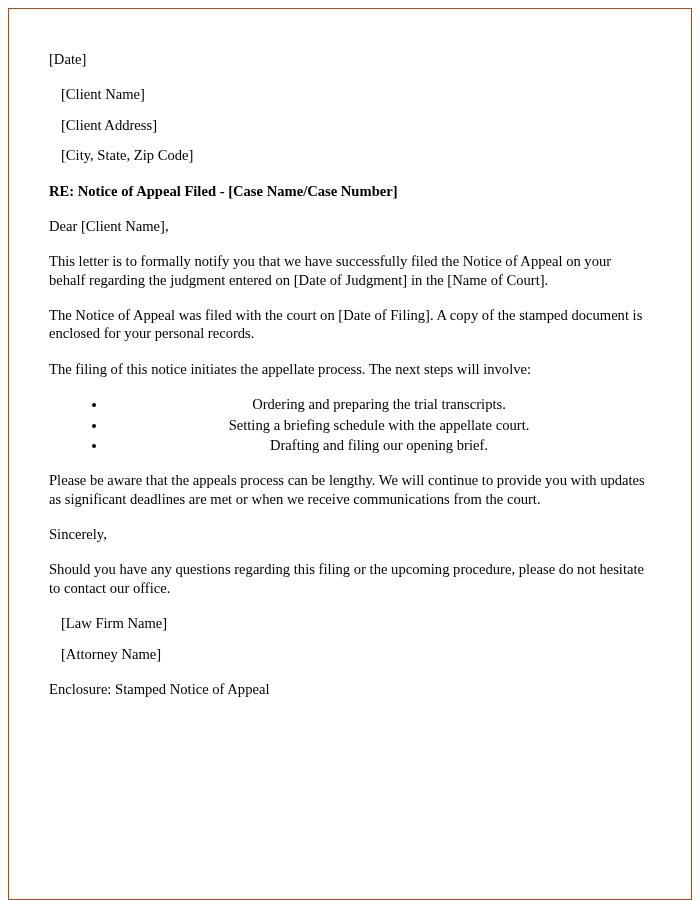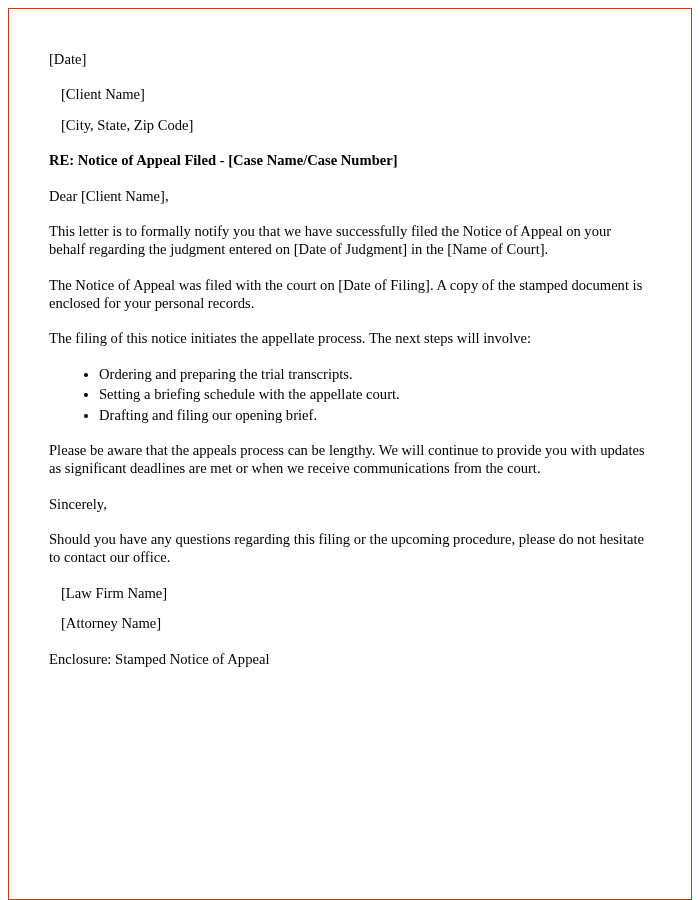--- a/index.html
+++ b/index.html
@@ -38,36 +38,38 @@
   }
   .subject {
     font-weight: bold;
   }
   ul.next-steps {
     margin: 0 0 17px 0;
     padding: 0 0 0 46px;
     list-style-type: disc;
   }
   ul.next-steps li {
-    margin: 0 0 2px 4px;
+    margin: 0 0 2px 12px;
+    text-align: center;
   }
   p {
     margin: 0;
   }
 </style>
 </head>
 <body>
 
 <div class="page-frame">
   <div class="letter-body">
 
     <p class="block">[Date]</p>
 
     <div class="block">
       <p class="line">[Client Name]</p>
+      <p class="line">[Client Address]</p>
       <p class="line">[City, State, Zip Code]</p>
     </div>
 
     <p class="block subject">RE: Notice of Appeal Filed - [Case Name/Case Number]</p>
 
     <p class="block">Dear [Client Name],</p>
 
     <p class="block">This letter is to formally notify you that we have successfully filed the Notice of Appeal on your behalf regarding the judgment entered on [Date of Judgment] in the [Name of Court].</p>
 
     <p class="block">The Notice of Appeal was filed with the court on [Date of Filing]. A copy of the stamped document is enclosed for your personal records.</p>

